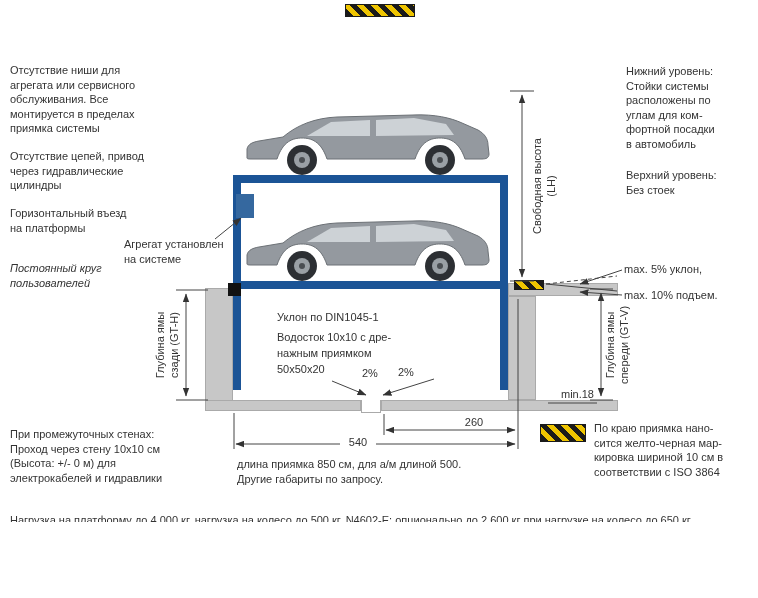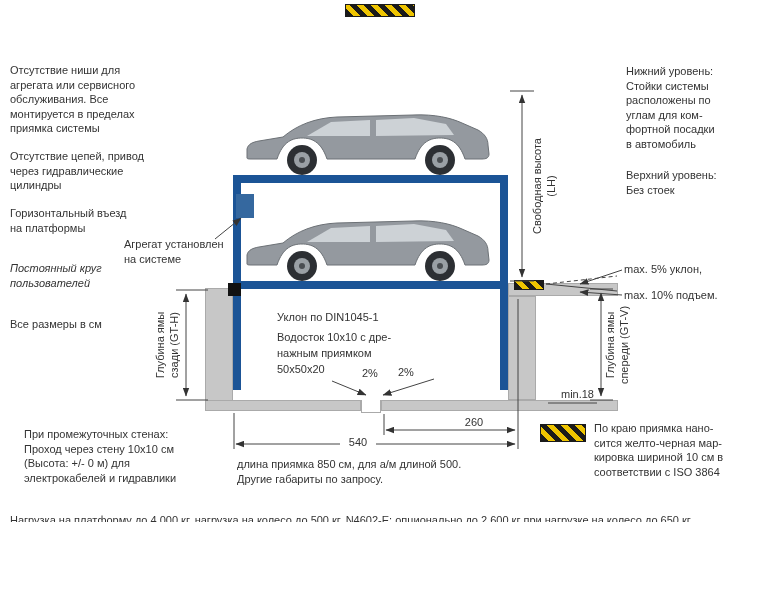--- a/index.html
+++ b/index.html
@@ -68,22 +68,21 @@
 обслуживания. Все
 монтируется в пределах
 приямка системы</div>
   <div class="note" style="left:10px;top:149px;width:170px;">Отсутствие цепей, привод
 через гидравлические
 цилиндры</div>
   <div class="note" style="left:10px;top:206px;width:165px;">Горизонтальный въезд
 на платформы</div>
   <div class="note" style="left:10px;top:261px;width:165px;font-style:italic;">Постоянный круг
 пользователей</div>
-  <div class="note" style="left:10px;top:317px;width:165px;">Все размеры в см</div>
-  <div class="note" style="left:24px;top:427px;width:185px;">При промежуточных стенах:
+  <div class="note" style="left:10px;top:427px;width:185px;">При промежуточных стенах:
 Проход через стену 10x10 см
 (Высота: +/- 0 м) для
 электрокабелей и гидравлики</div>
 
   <div class="note" style="left:626px;top:168px;width:125px;">Верхний уровень:
 Без стоек</div>
   <div class="note" style="left:626px;top:64px;width:125px;">Нижний уровень:
 Стойки системы
 расположены по
 углам для ком-

